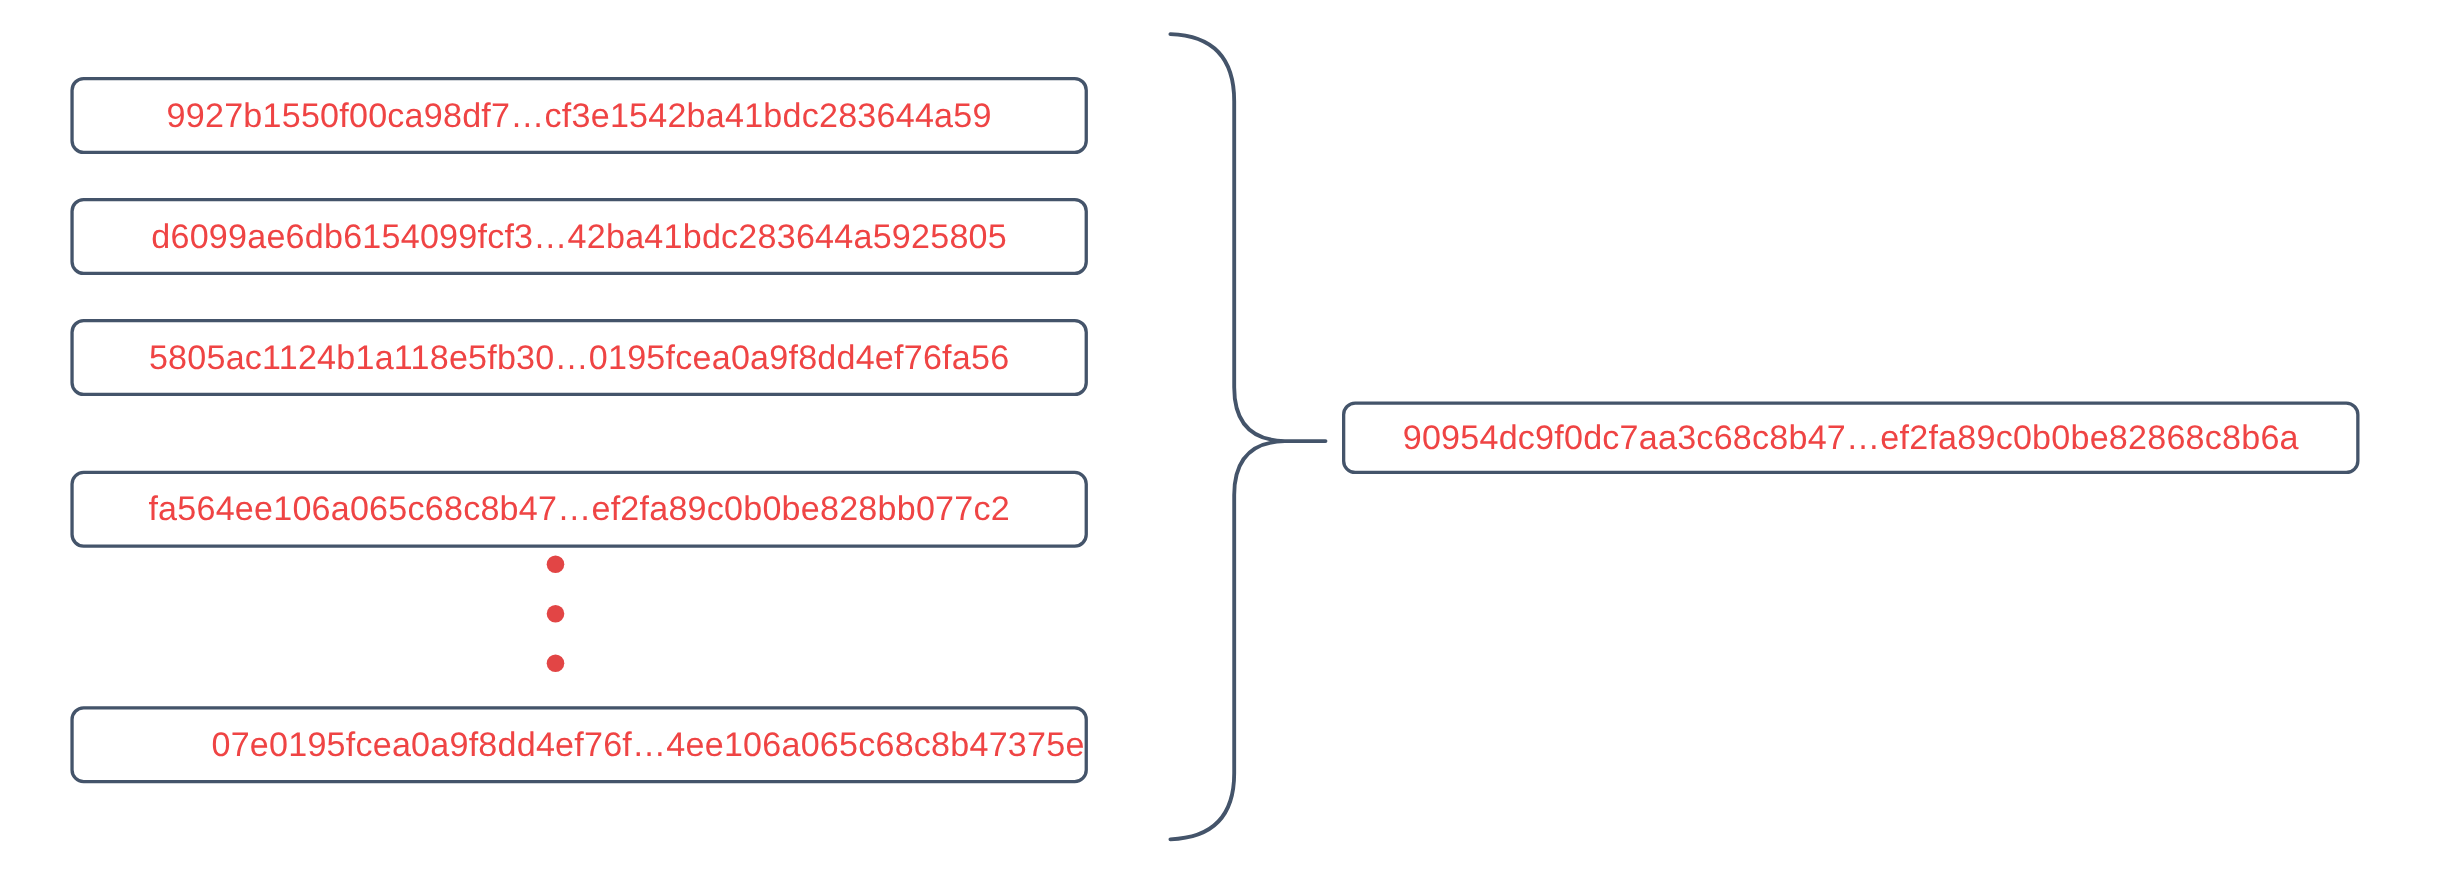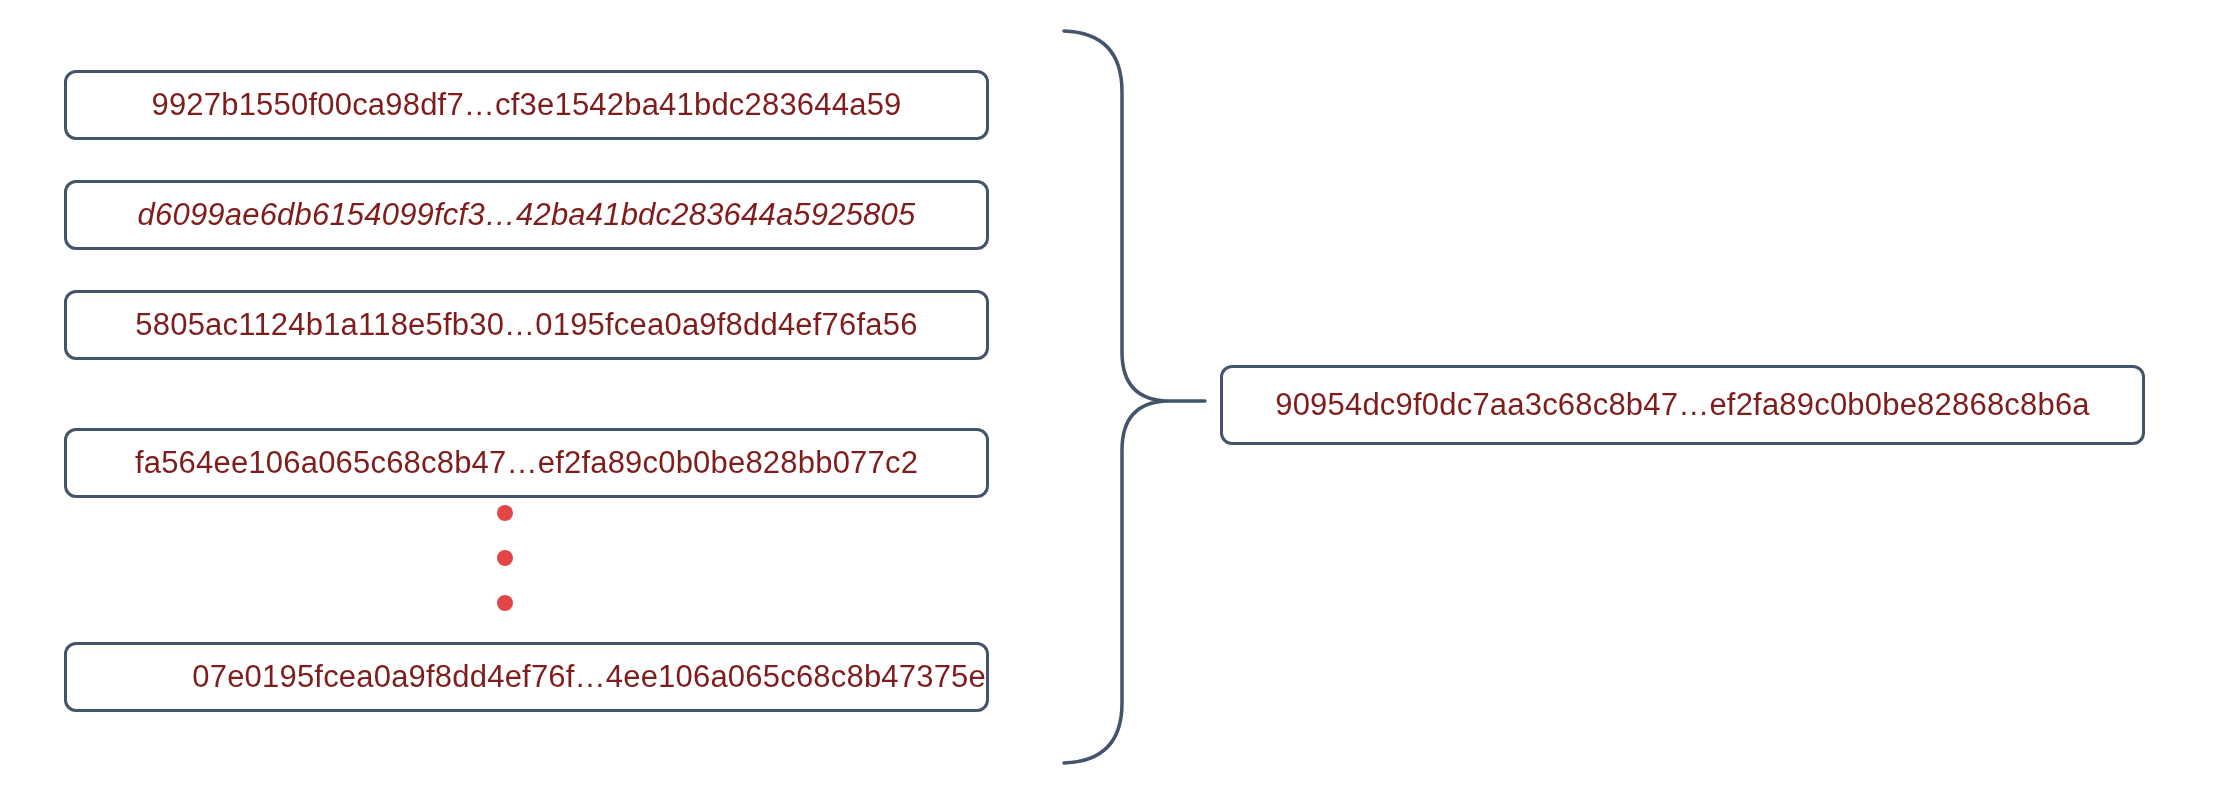--- a/index.html
+++ b/index.html
@@ -23,29 +23,29 @@
     border: 3px solid #44546A;
     border-radius: 12px;
     background: #ffffff;
     display: flex;
     align-items: center;
     justify-content: center;
     box-sizing: border-box;
   }
   .hash-text {
     font-size: 31px;
-    color: #7f1d1d;
+    color: #ef4444;
     letter-spacing: 0.2px;
     white-space: nowrap;
   }
   .result-box {
     left: 1220px;
     top: 365px;
     width: 925px;
-    height: 80px;
+    height: 66px;
   }
   .dots {
     position: absolute;
     left: 497px;
     top: 505px;
     width: 16px;
     height: 106px;
     display: flex;
     flex-direction: column;
     justify-content: space-between;
@@ -67,21 +67,21 @@
 </style>
 </head>
 <body>
 
 <div class="canvas">
 
   <div class="hash-box" style="top:70px;">
     <span class="hash-text">9927b1550f00ca98df7…cf3e1542ba41bdc283644a59</span>
   </div>
 
-  <div class="hash-box" style="top:180px;font-style:italic;">
+  <div class="hash-box" style="top:180px;">
     <span class="hash-text">d6099ae6db6154099fcf3…42ba41bdc283644a5925805</span>
   </div>
 
   <div class="hash-box" style="top:290px;text-align:center;">
     <span class="hash-text">5805ac1124b1a118e5fb30…0195fcea0a9f8dd4ef76fa56</span>
   </div>
 
   <div class="hash-box" style="top:400px;margin-top:28px;">
     <span class="hash-text">fa564ee106a065c68c8b47…ef2fa89c0b0be828bb077c2</span>
   </div>

